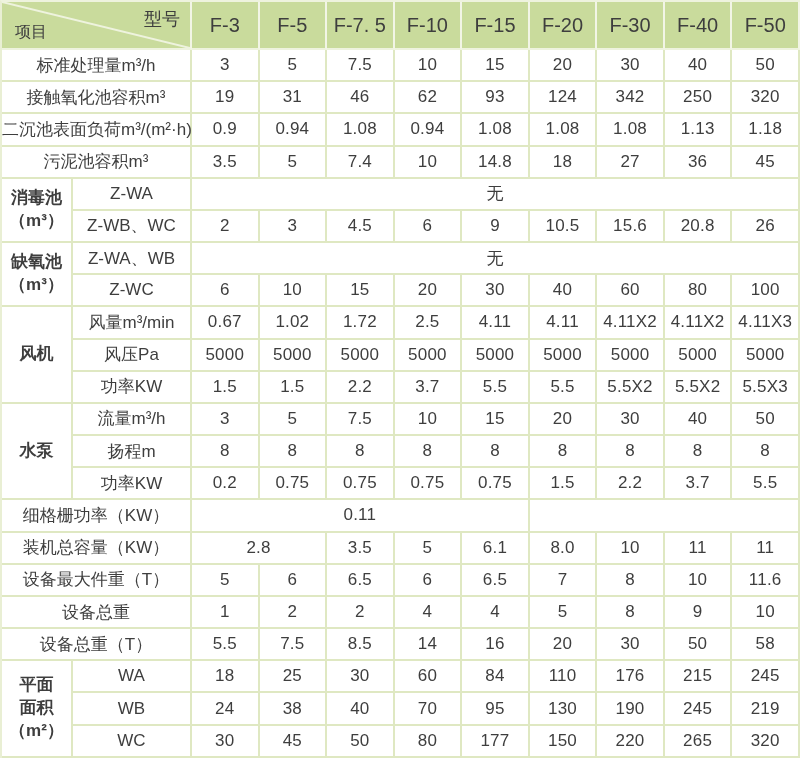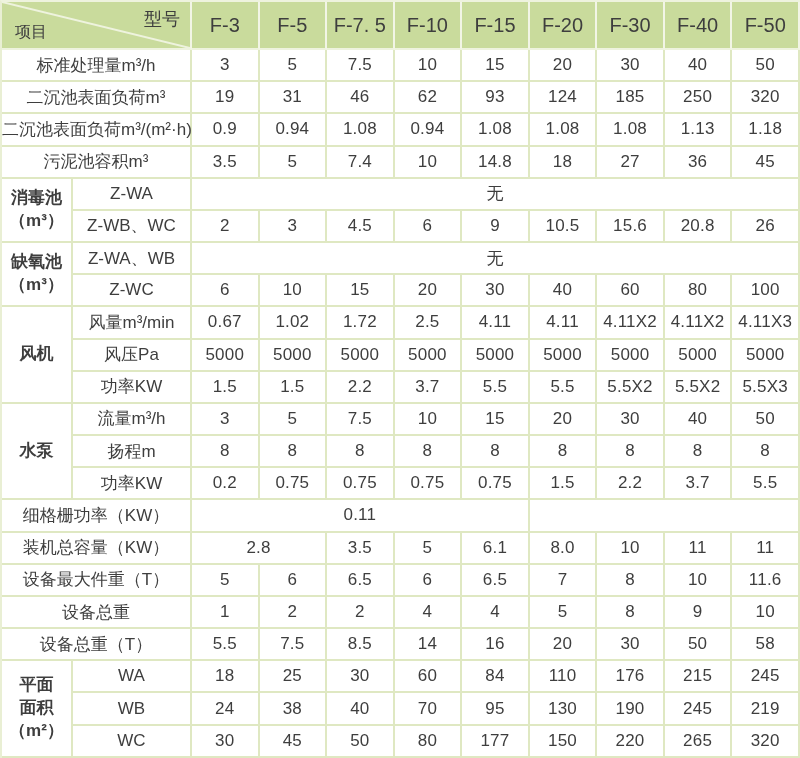--- a/index.html
+++ b/index.html
@@ -117,28 +117,28 @@
           <td class="value-cell">5</td>
           <td class="value-cell">7.5</td>
           <td class="value-cell">10</td>
           <td class="value-cell">15</td>
           <td class="value-cell">20</td>
           <td class="value-cell">30</td>
           <td class="value-cell">40</td>
           <td class="value-cell">50</td>
         </tr>
         <tr>
-          <td colspan="2" class="row-label">二沉池表面负荷m³</td>
+          <td colspan="2" class="row-label">接触氧化池容积m³</td>
           <td class="value-cell">19</td>
           <td class="value-cell">31</td>
           <td class="value-cell">46</td>
           <td class="value-cell">62</td>
           <td class="value-cell">93</td>
           <td class="value-cell">124</td>
-          <td class="value-cell">185</td>
+          <td class="value-cell">342</td>
           <td class="value-cell">250</td>
           <td class="value-cell">320</td>
         </tr>
         <tr>
           <td colspan="2" class="row-label">二沉池表面负荷m³/(m²·h)</td>
           <td class="value-cell">0.9</td>
           <td class="value-cell">0.94</td>
           <td class="value-cell">1.08</td>
           <td class="value-cell">0.94</td>
           <td class="value-cell">1.08</td>

